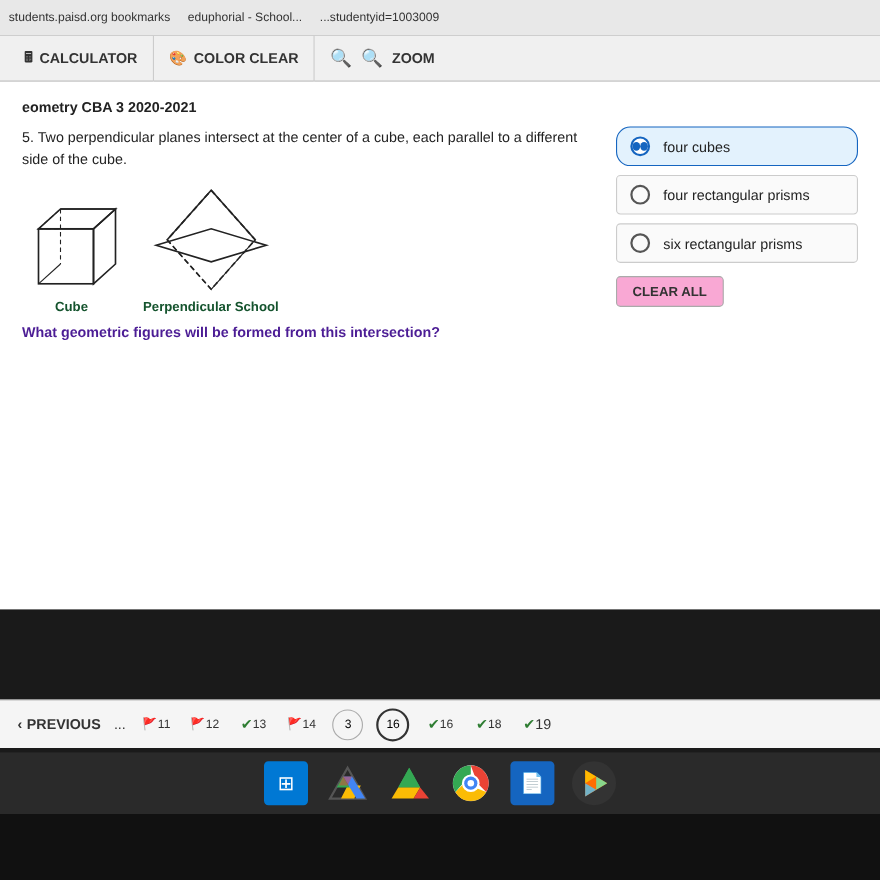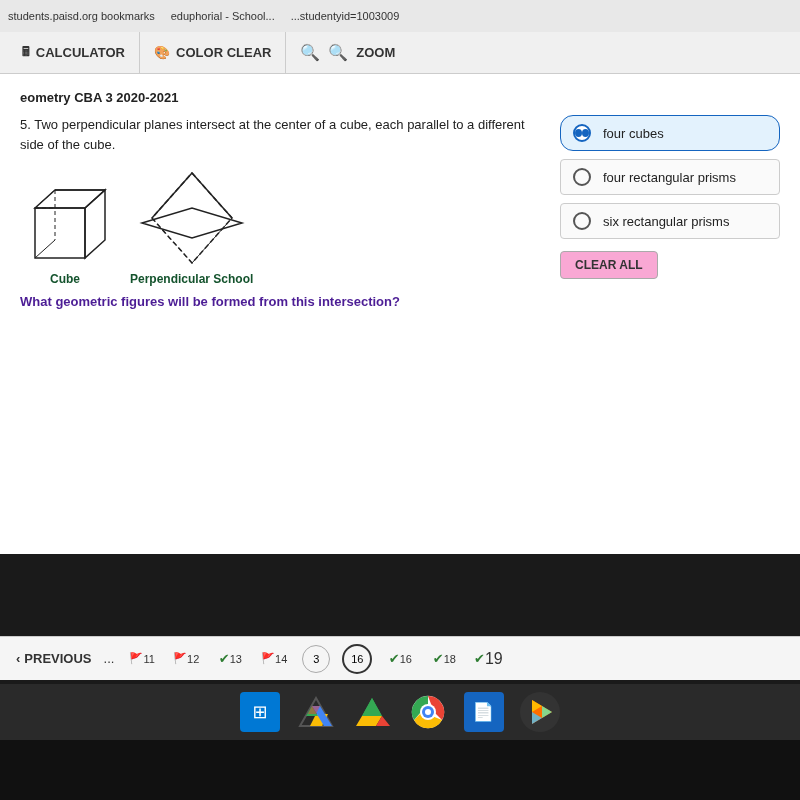--- a/index.html
+++ b/index.html
@@ -421,21 +421,21 @@
     <span style="font-size:11px;">16</span>
   </div>
 
   <div class="nav-page checked">
     <span style="color:#2e7d32;font-size:13px;">✔</span>
     <span style="font-size:11px;">18</span>
   </div>
 
   <div class="nav-page checked">
     <span style="color:#2e7d32;font-size:13px;">✔</span>
-    <span style="font-size:16px;text-align:right;">19</span>
+    <span style="font-size:13px;text-align:right;">19</span>
   </div>
 </div>
 
 <div class="taskbar">
 
   <div class="taskbar-icon" style="background:#0078d4;color:#fff;font-size:18px;">
     ⊞
   </div>
 
   <div class="taskbar-icon" style="font-size:22px;">

